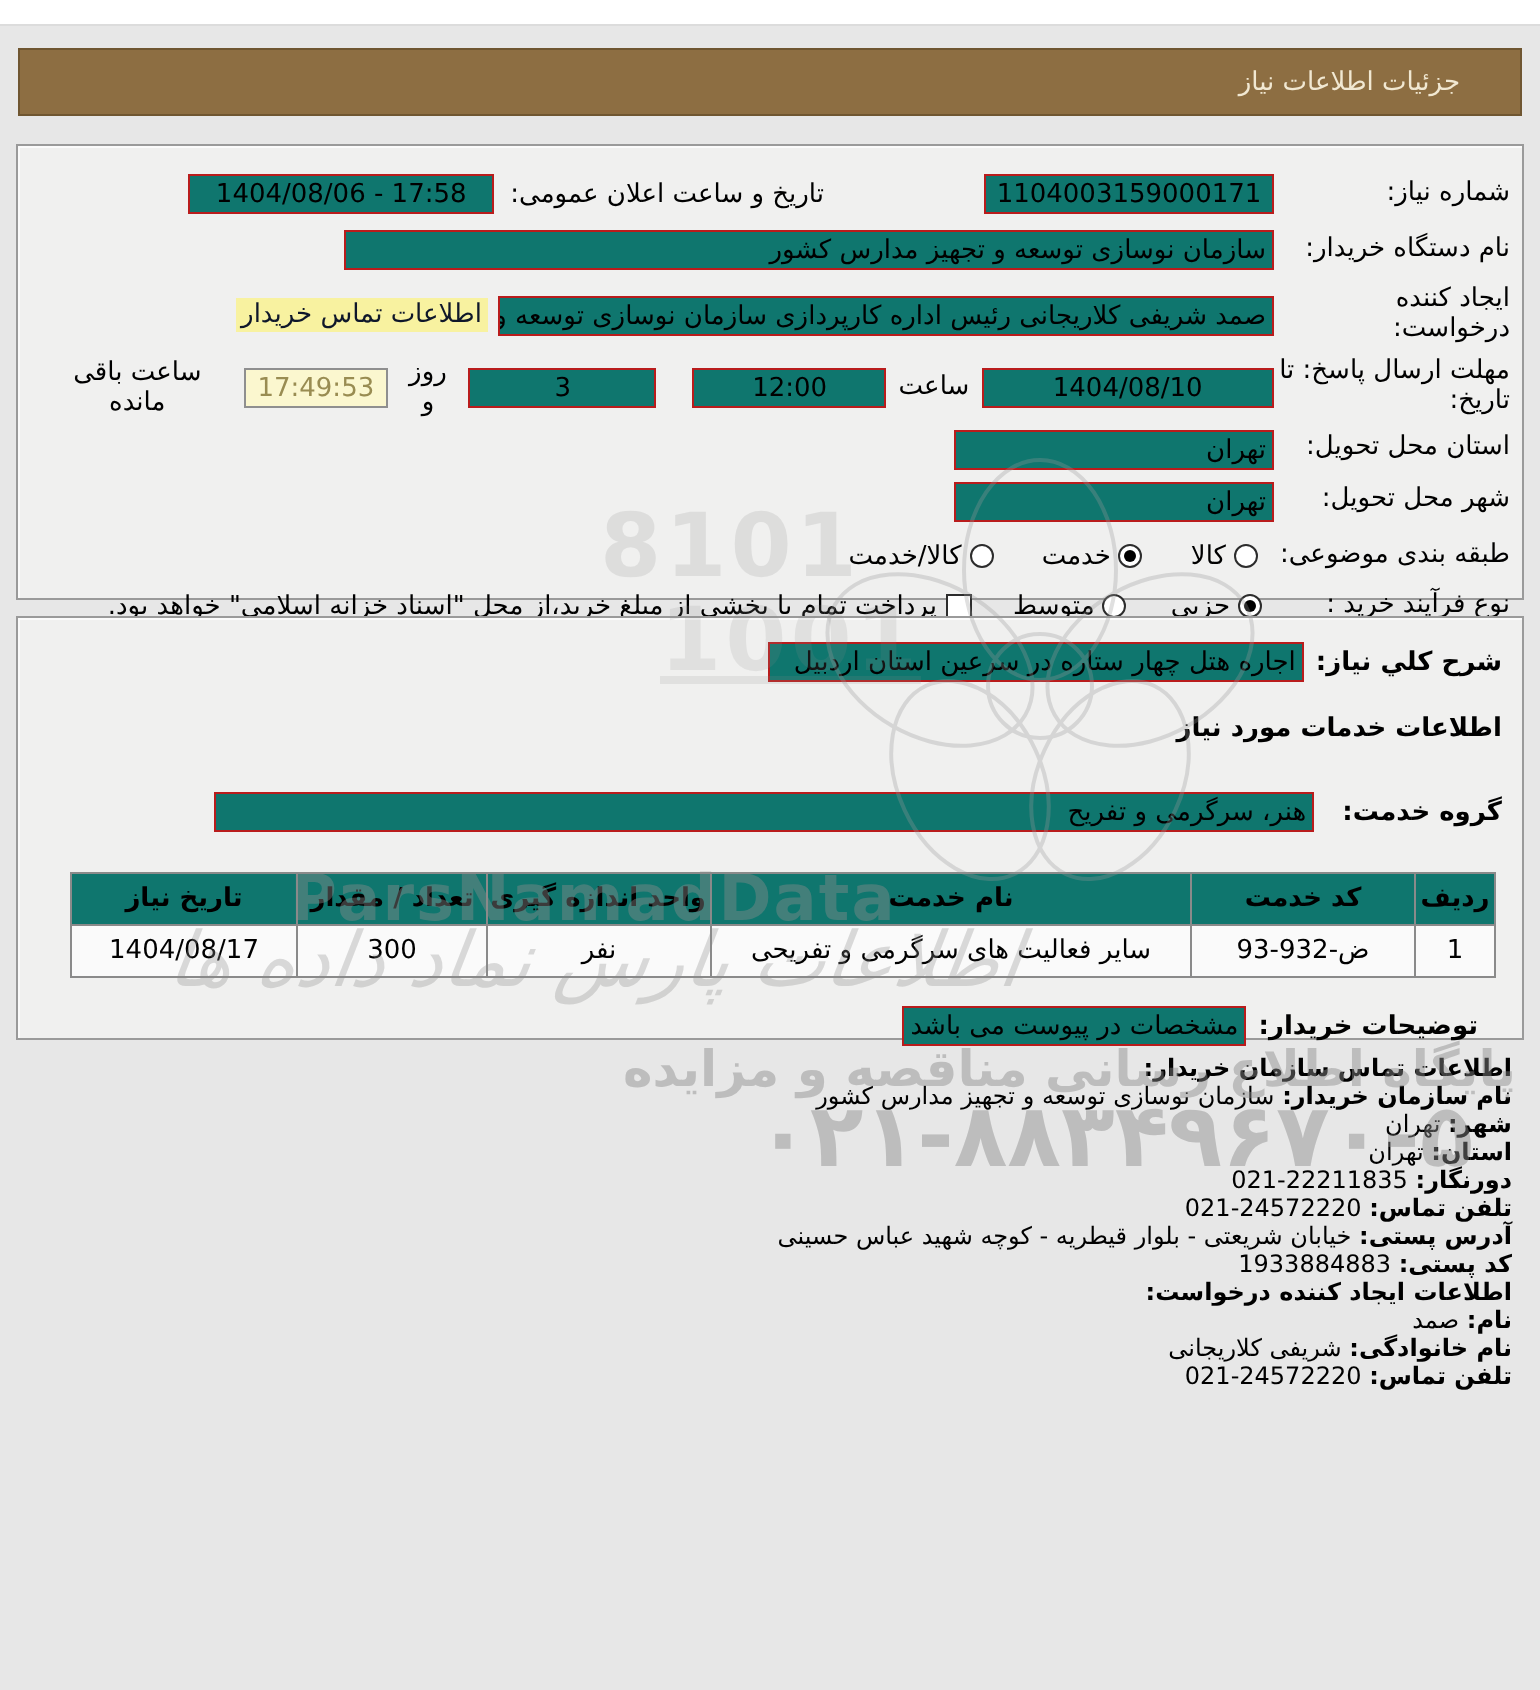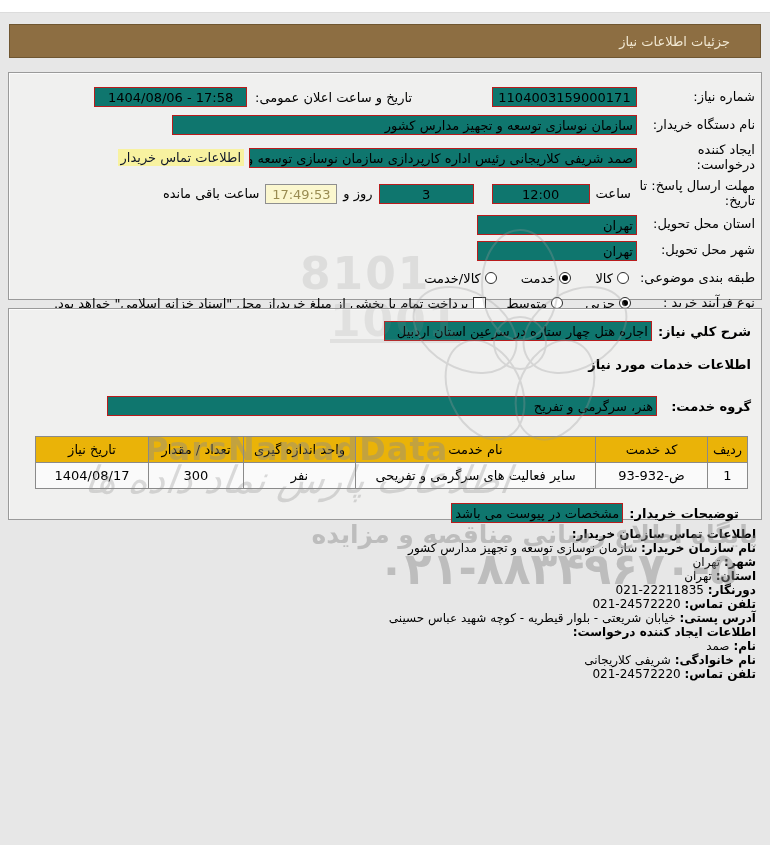--- a/index.html
+++ b/index.html
@@ -55,21 +55,21 @@
   .bold{font-weight:bold;}
   .s2heading{font-weight:bold;margin-top:16px;}
   table.items{
     border-collapse:collapse;margin-top:20px;margin-right:3px;
     width:712px;table-layout:fixed;direction:rtl;
   }
   table.items th,table.items td{
     border:1px solid #8a8a8a;height:25px;text-align:center;
     font-size:13px;padding:0 2px;overflow:hidden;white-space:nowrap;
   }
-  table.items th{background:#eab308;font-weight:normal;}
+  table.items th{background:#0f766e;font-weight:bold;}
   table.items td{background:#fafafa;}
   .c0{width:113px}.c1{width:95px}.c2{width:112px}.c3{width:240px}.c4{width:112px}.c5{width:40px}
   .s3{
     position:absolute;top:528px;right:14px;left:8px;
     font-size:12px;line-height:13.5px;text-align:right;
   }
   .s3 .lline{margin-bottom:0.5px;}
   .s3 .l3{font-weight:bold;}
   
   .wm{position:absolute;pointer-events:none;color:#8c8c8c;z-index:6;}
@@ -106,20 +106,21 @@
   </div>
 
   <div class="frow mt8">
     <span class="flabel">ایجاد کننده درخواست:</span>
     <div class="ibox" style="width:388px">صمد شریفی کلاریجانی رئیس اداره کارپردازی سازمان نوسازی  توسعه و تجهیز مدارس کشور</div>
     <span class="ylink">اطلاعات تماس خریدار</span>
   </div>
 
   <div class="frow mt6">
     <span class="flabel">مهلت ارسال پاسخ: تا تاریخ:</span>
+    <div class="ibox center" style="width:148px">1404/08/10</div>
     <span class="inline-lbl">ساعت</span>
     <div class="ibox center" style="width:98px">12:00</div>
     <div class="ibox center" style="width:95px;margin-right:18px">3</div>
     <span class="inline-lbl">روز و</span>
     <div class="ibox center timebox" style="width:72px">17:49:53</div>
     <span class="inline-lbl">ساعت باقی مانده</span>
   </div>
 
   <div class="frow mt6">
     <span class="flabel">استان محل تحویل:</span>
@@ -214,20 +215,21 @@
 </div>
 
 <div class="s3">
   <div class="lline"><span class="l3">اطلاعات تماس سازمان خریدار:</span> <span></span></div>
   <div class="lline"><span class="l3">نام سازمان خریدار:</span> <span>سازمان نوسازی توسعه و تجهیز مدارس کشور</span></div>
   <div class="lline"><span class="l3">شهر:</span> <span>تهران</span></div>
   <div class="lline"><span class="l3">استان:</span> <span>تهران</span></div>
   <div class="lline"><span class="l3">دورنگار:</span> <span>22211835-021</span></div>
   <div class="lline"><span class="l3">تلفن تماس:</span> <span>24572220-021</span></div>
   <div class="lline"><span class="l3">آدرس پستی:</span> <span>خیابان شریعتی - بلوار قیطریه - کوچه شهید عباس حسینی</span></div>
+  <div class="lline"><span class="l3">کد پستی:</span> <span>1933884883</span></div>
   <div class="lline"><span class="l3">اطلاعات ایجاد کننده درخواست:</span> <span></span></div>
   <div class="lline"><span class="l3">نام:</span> <span>صمد</span></div>
   <div class="lline"><span class="l3">نام خانوادگی:</span> <span>شریفی کلاریجانی</span></div>
   <div class="lline"><span class="l3">تلفن تماس:</span> <span>24572220-021</span></div>
 </div>
 
 <div class="wm wm-flower">
   <svg width="330" height="230" viewBox="0 0 330 230" fill="none" stroke="#9a9a9a" stroke-width="2">
     <ellipse cx="165" cy="60" rx="38" ry="55"></ellipse>
     <ellipse cx="110" cy="105" rx="38" ry="55" transform="rotate(-60 110 105)"></ellipse>

